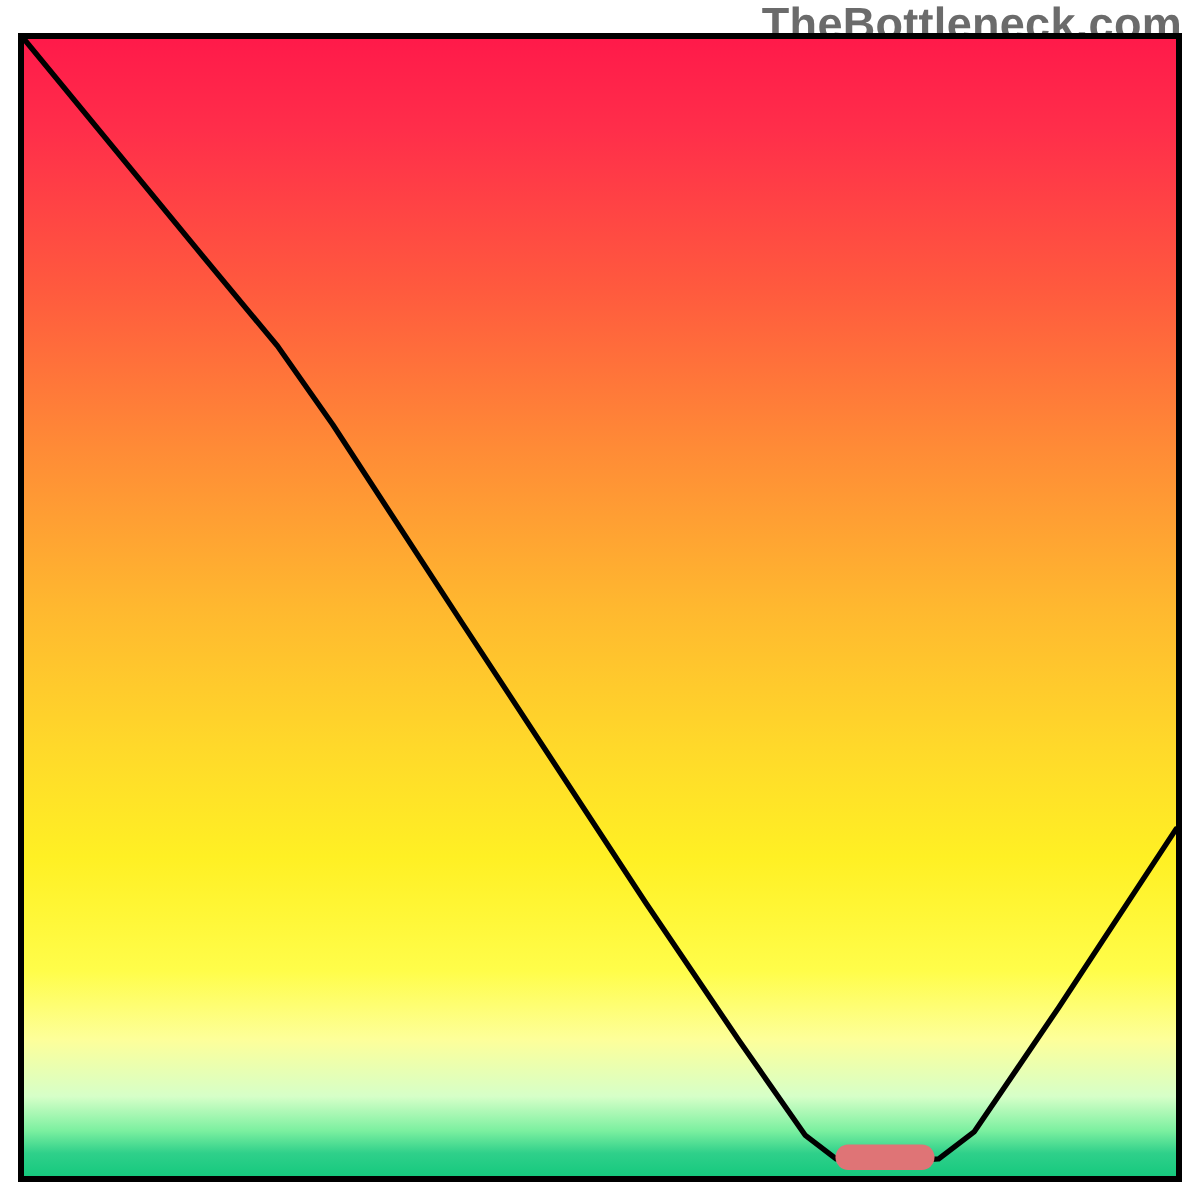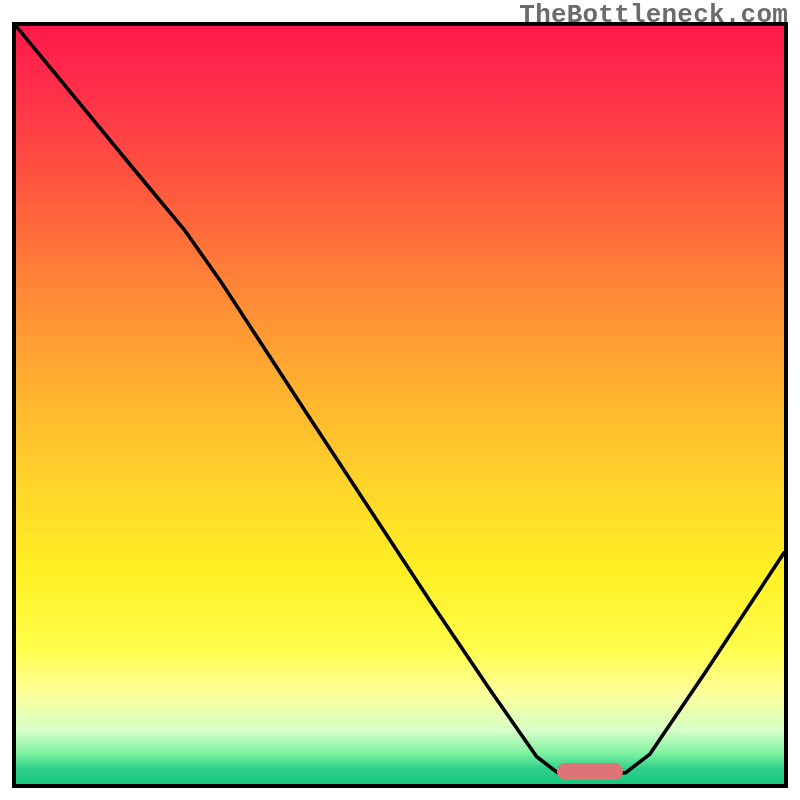--- a/index.html
+++ b/index.html
@@ -51,25 +51,24 @@
   .marker {
     position: absolute;
     height: 17px;
     border-radius: 10px;
     background: #df7476;
   }
   .watermark {
     position: absolute;
     top: 0px;
     right: 12px;
-    font-size: 26px;
+    font-size: 30px;
     font-weight: 600;
     color: #6b6b6b;
     letter-spacing: 0.2px;
-    font-family: Liberation Mono, monospace;
   }
 </style>
 </head>
 <body>
 
 <div class="watermark">TheBottleneck.com</div>
 
 <div class="frame">
   <div class="gradient"></div>
 

